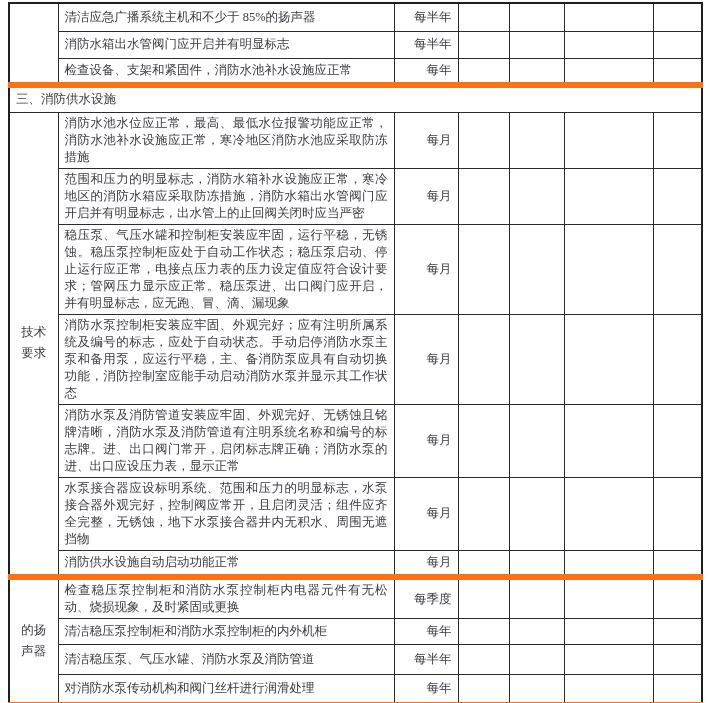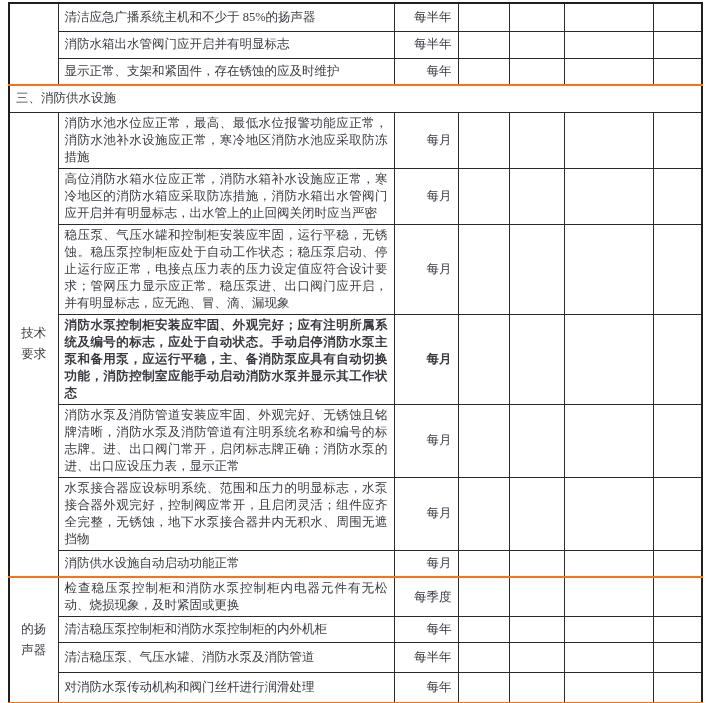--- a/index.html
+++ b/index.html
@@ -46,30 +46,30 @@
   td.cell-freq {
     text-align: right;
   }
   td.cell-check {
     padding: 0;
   }
   td.cell-section {
     padding: 2px 6px 2px 5px;
     text-align: left;
   }
-  tr.group-top td { border-top: 2px solid #f97316; font-family: Liberation Serif, serif; }
+  tr.group-top td { border-top: 6px solid #f97316; font-family: Liberation Serif, serif; }
   
   .h28 { height: 28px; }
   .h27 { height: 27px; }
   .h26 { height: 26px; }
   .h25 { height: 30px; }
   .h38 { height: 38px; }
   .h50 { height: 50px; }
   .h88 { height: 88px; }
-  .h70 { height: 70px; font-weight: bold; }
+  .h70 { height: 70px; }
   .h68 { height: 68px; }
   .h56 { height: 56px; }
   .h37 { height: 37px; }
 </style>
 </head>
 <body>
 
 <div class="doc-page">
   <table class="maint-table">
     <colgroup>
@@ -94,21 +94,21 @@
     </tr>
     <tr class="h27">
       <td class="cell-text">消防水箱出水管阀门应开启并有明显标志</td>
       <td class="cell-freq">每半年</td>
       <td class="cell-check"></td>
       <td class="cell-check"></td>
       <td class="cell-check"></td>
       <td class="cell-check"></td>
     </tr>
     <tr class="h27">
-      <td class="cell-text">显示正常、支架和紧固件，存在锈蚀的应及时维护</td>
+      <td class="cell-text">检查设备、支架和紧固件，消防水池补水设施应正常</td>
       <td class="cell-freq">每年</td>
       <td class="cell-check"></td>
       <td class="cell-check"></td>
       <td class="cell-check"></td>
       <td class="cell-check"></td>
     </tr>
 
     <tr class="h27 group-top">
       <td class="cell-section" colspan="7">三、消防供水设施</td>
     </tr>
@@ -116,21 +116,21 @@
     <tr class="h38">
       <td class="cell-group" rowspan="7"><span class="vlabel">技术要求</span></td>
       <td class="cell-text">消防水池水位应正常，最高、最低水位报警功能应正常，消防水池补水设施应正常，寒冷地区消防水池应采取防冻措施</td>
       <td class="cell-freq">每月</td>
       <td class="cell-check"></td>
       <td class="cell-check"></td>
       <td class="cell-check"></td>
       <td class="cell-check"></td>
     </tr>
     <tr class="h50">
-      <td class="cell-text">高位消防水箱水位应正常，消防水箱补水设施应正常，寒冷地区的消防水箱应采取防冻措施，消防水箱出水管阀门应开启并有明显标志，出水管上的止回阀关闭时应当严密</td>
+      <td class="cell-text">范围和压力的明显标志，消防水箱补水设施应正常，寒冷地区的消防水箱应采取防冻措施，消防水箱出水管阀门应开启并有明显标志，出水管上的止回阀关闭时应当严密</td>
       <td class="cell-freq">每月</td>
       <td class="cell-check"></td>
       <td class="cell-check"></td>
       <td class="cell-check"></td>
       <td class="cell-check"></td>
     </tr>
     <tr class="h88">
       <td class="cell-text">稳压泵、气压水罐和控制柜安装应牢固，运行平稳，无锈蚀。稳压泵控制柜应处于自动工作状态；稳压泵启动、停止运行应正常，电接点压力表的压力设定值应符合设计要求；管网压力显示应正常。稳压泵进、出口阀门应开启，并有明显标志，应无跑、冒、滴、漏现象</td>
       <td class="cell-freq">每月</td>
       <td class="cell-check"></td>

